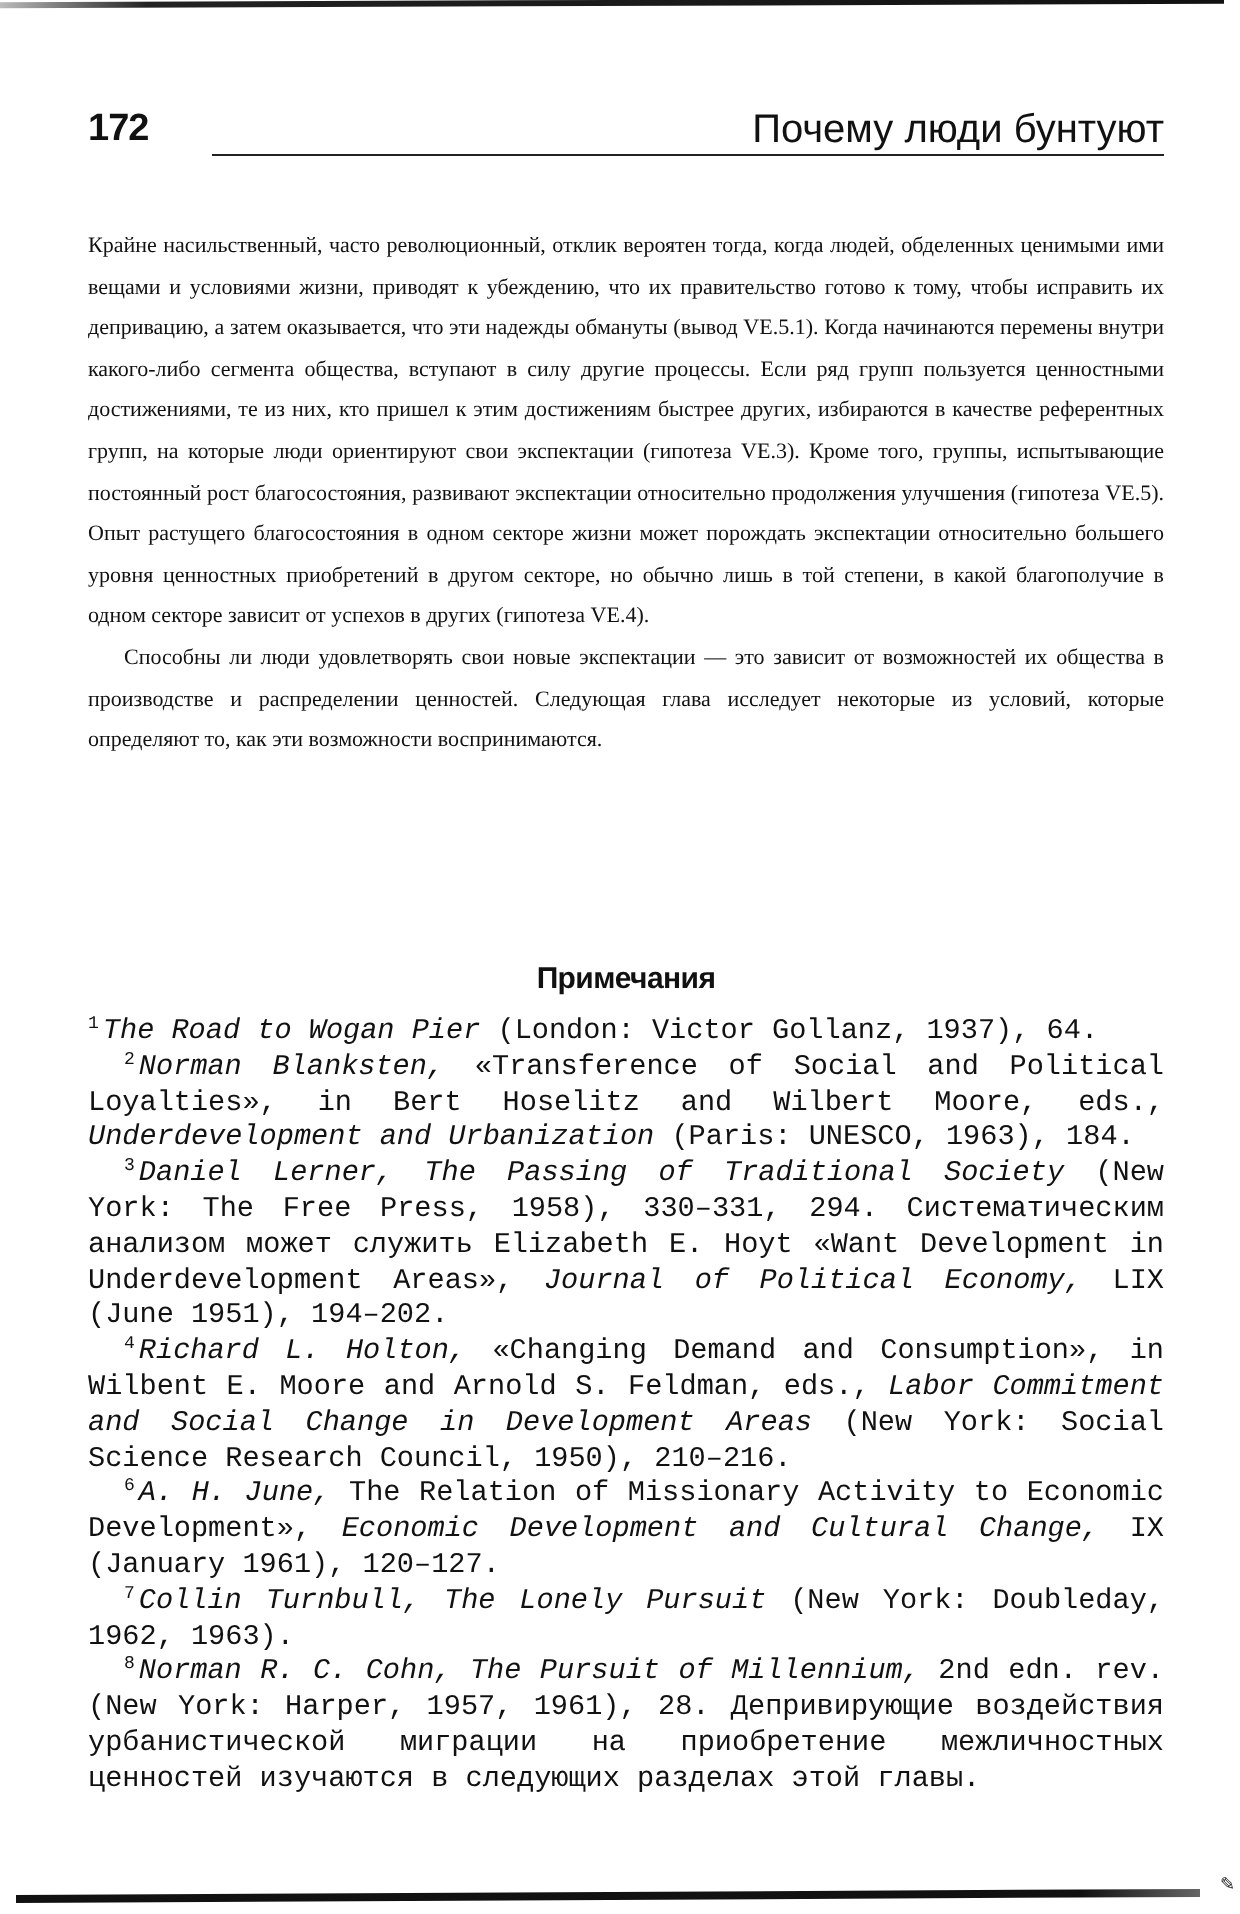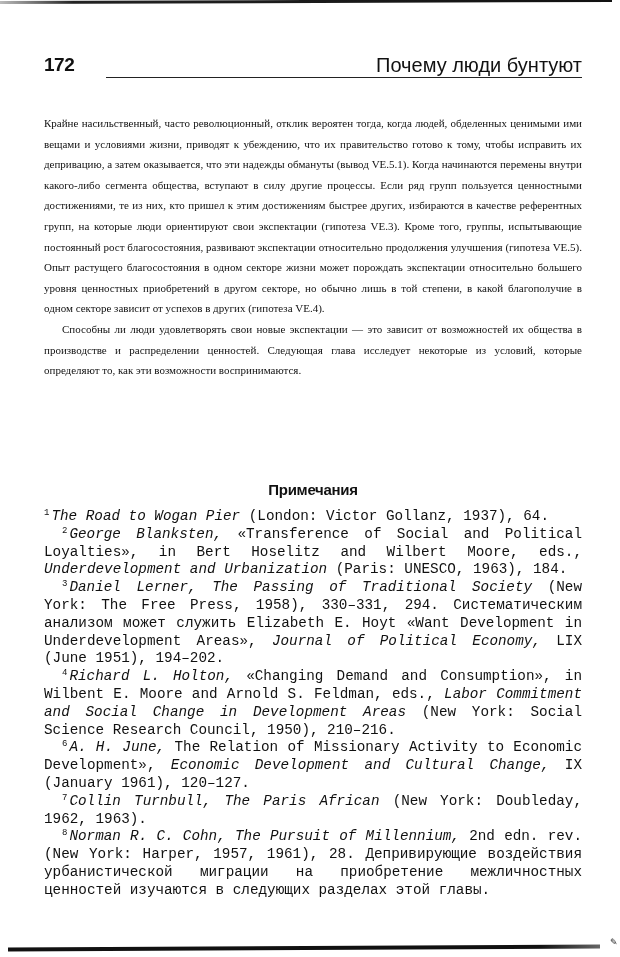--- a/index.html
+++ b/index.html
@@ -142,22 +142,22 @@
 
 <div class="body-text">
   <p>Крайне насильственный, часто революционный, отклик вероятен тогда, когда людей, обделенных ценимыми ими вещами и условиями жизни, приводят к убеждению, что их правительство готово к тому, чтобы исправить их депривацию, а затем оказывается, что эти надежды обмануты (вывод VE.5.1). Когда начинаются перемены внутри какого-либо сегмента общества, вступают в силу другие процессы. Если ряд групп пользуется ценностными достижениями, те из них, кто пришел к этим достижениям быстрее других, избираются в качестве референтных групп, на которые люди ориентируют свои экспектации (гипотеза VE.3). Кроме того, группы, испытывающие постоянный рост благосостояния, развивают экспектации относительно продолжения улучшения (гипотеза VE.5). Опыт растущего благосостояния в одном секторе жизни может порождать экспектации относительно большего уровня ценностных приобретений в другом секторе, но обычно лишь в той степени, в какой благополучие в одном секторе зависит от успехов в других (гипотеза VE.4).</p>
   <p>Способны ли люди удовлетворять свои новые экспектации — это зависит от возможностей их общества в производстве и распределении ценностей. Следующая глава исследует некоторые из условий, которые определяют то, как эти возможности воспринимаются.</p>
 </div>
 
 <div class="notes-heading">Примечания</div>
 
 <div class="notes" id="notes-list">
     <p class="note first"><sup>1</sup><i>The Road to Wogan Pier</i><span> (London: Victor Gollanz, 1937), 64.</span></p>
-    <p class="note"><sup>2</sup><i>George Blanksten,</i><span> «Transference of Social and Political Loyalties», in Bert Hoselitz and Wilbert Moore, eds., </span><i>Underdevelopment and Urbanization</i><span> (Paris: UNESCO, 1963), 184.</span></p>
+    <p class="note"><sup>2</sup><i>Norman Blanksten,</i><span> «Transference of Social and Political Loyalties», in Bert Hoselitz and Wilbert Moore, eds., </span><i>Underdevelopment and Urbanization</i><span> (Paris: UNESCO, 1963), 184.</span></p>
     <p class="note"><sup>3</sup><i>Daniel Lerner, The Passing of Traditional Society</i><span> (New York: The Free Press, 1958), 330–331, 294. Систематическим анализом может служить Elizabeth E. Hoyt «Want Development in Underdevelopment Areas», </span><i>Journal of Political Economy,</i><span> LIX (June 1951), 194–202.</span></p>
     <p class="note"><sup>4</sup><i>Richard L. Holton,</i><span> «Changing Demand and Consumption», in Wilbent E. Moore and Arnold S. Feldman, eds., </span><i>Labor Commitment and Social Change in Development Areas</i><span> (New York: Social Science Research Council, 1950), 210–216.</span></p>
     <p class="note"><sup>6</sup><i>A. H. June,</i><span> The Relation of Missionary Activity to Economic Development», </span><i>Economic Development and Cultural Change,</i><span> IX (January 1961), 120–127.</span></p>
-    <p class="note"><sup>7</sup><i>Collin Turnbull, The Paris African</i><span> (New York: Doubleday, 1962, 1963).</span></p>
+    <p class="note"><sup>7</sup><i>Collin Turnbull, The Lonely Pursuit</i><span> (New York: Doubleday, 1962, 1963).</span></p>
     <p class="note"><sup>8</sup><i>Norman R. C. Cohn, The Pursuit of Millennium,</i><span> 2nd edn. rev. (New York: Harper, 1957, 1961), 28. Депривирующие воздействия урбанистической миграции на приобретение межличностных ценностей изучаются в следующих разделах этой главы.</span></p>
   </div>
 
 <div class="bottom-rule"></div>
 <div class="corner-mark">✎</div>
 
 </body></html>

